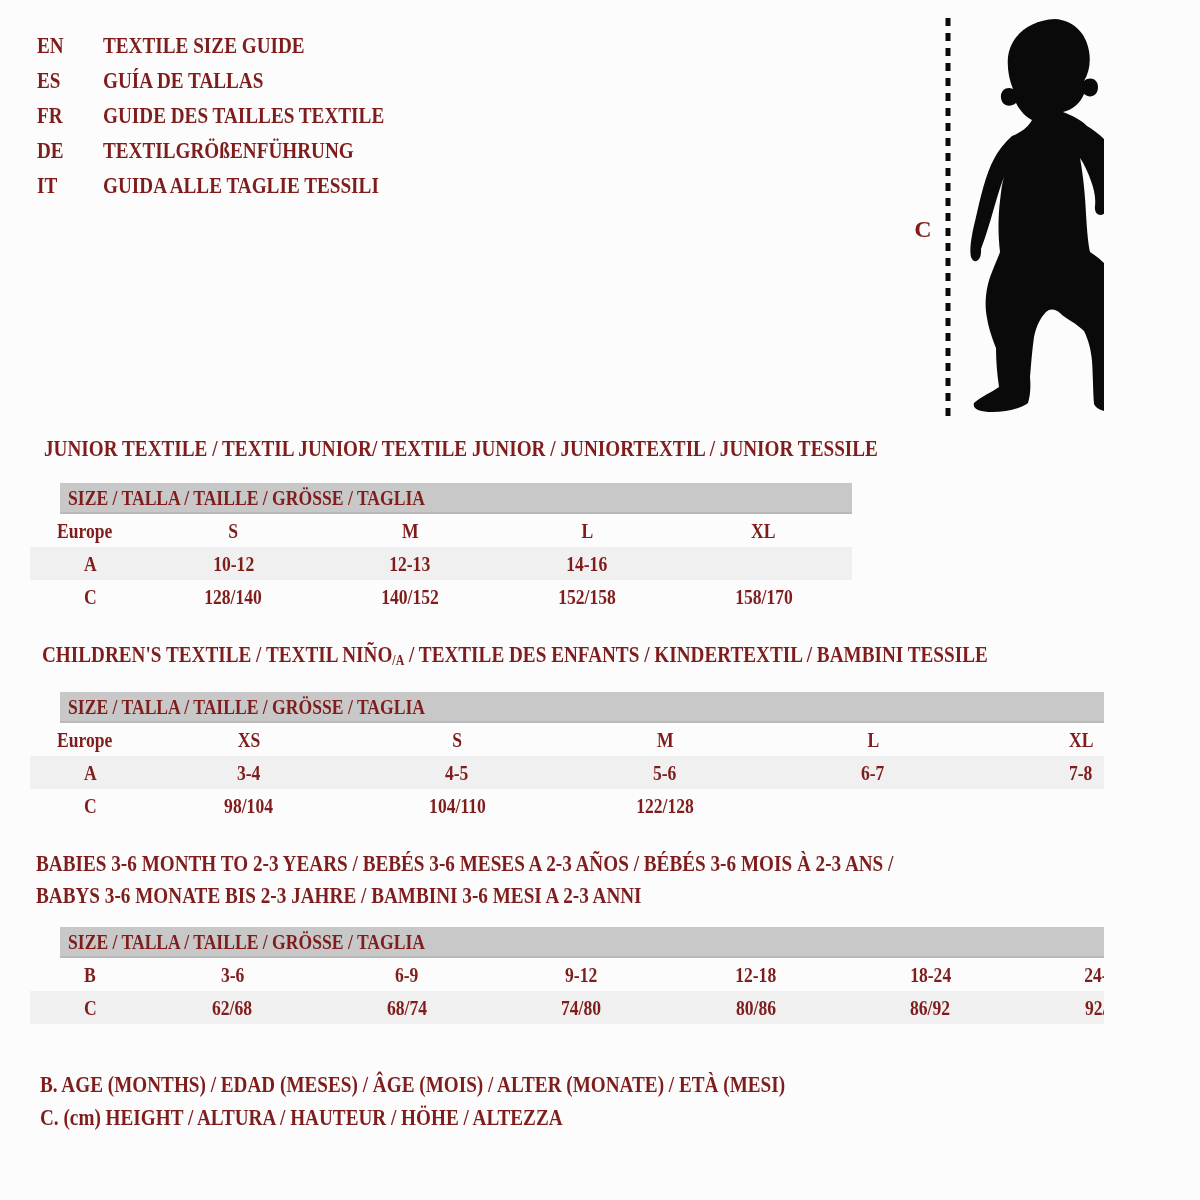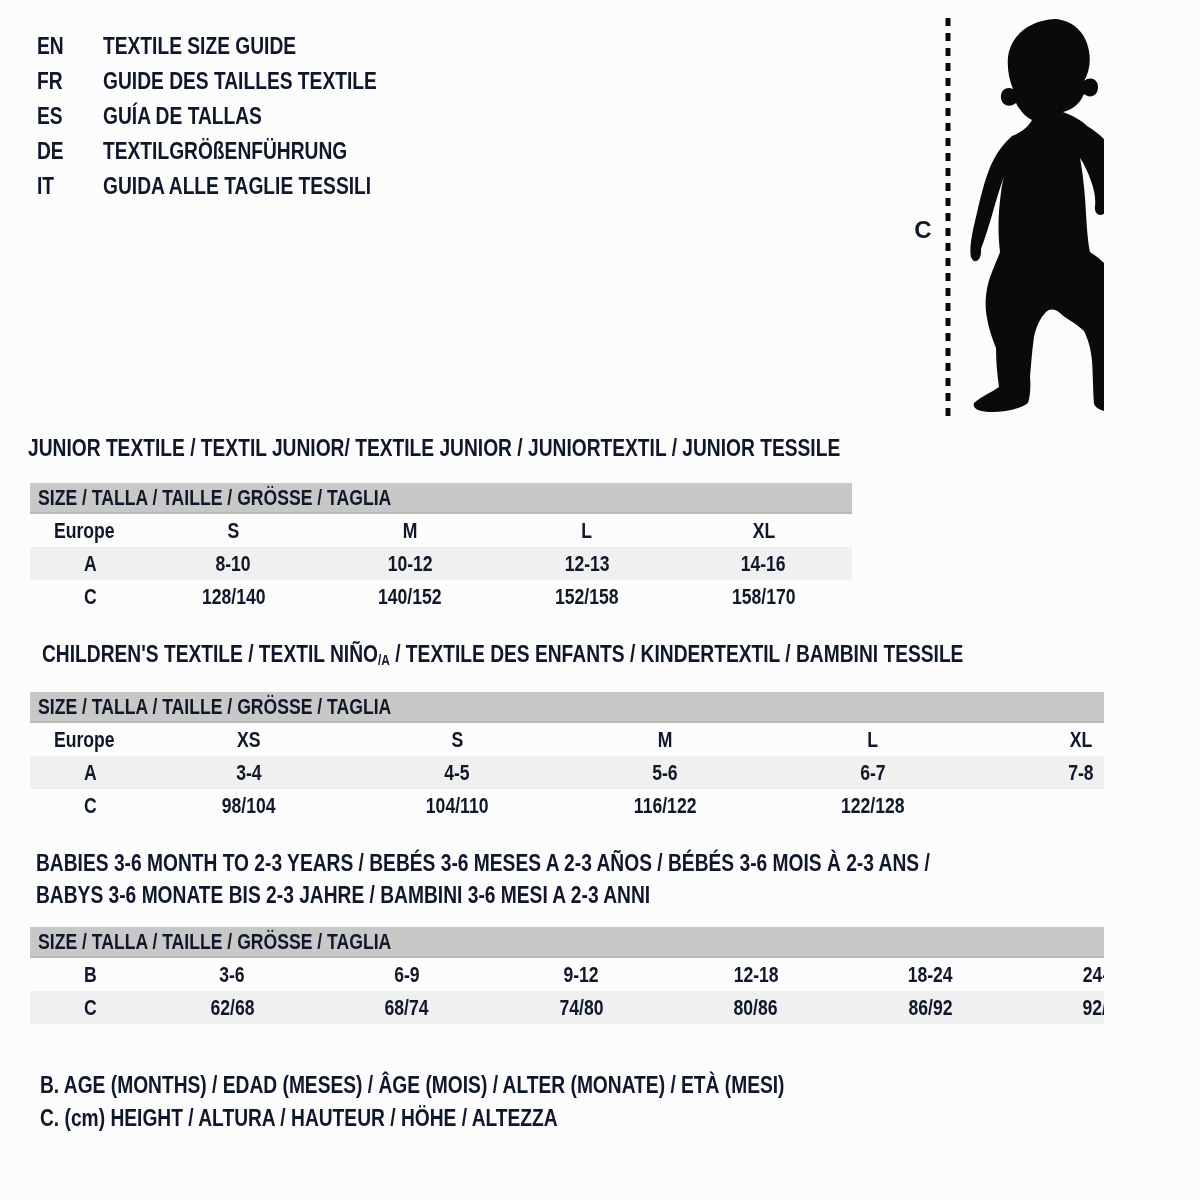--- a/index.html
+++ b/index.html
@@ -1,46 +1,46 @@
 <!DOCTYPE html>
 <html><head>
 <meta charset="utf-8">
 <style>
   html,body{margin:0;padding:0;background:#fcfcfc;}
   .page{
     position:relative;width:1104px;height:1200px;overflow:hidden;
-    background:#fcfcfc;color:#0f172a;
-    font-family:Liberation Sans, sans-serif;
+    background:#fcfcfc;color:#7f1d1d;
+    font-family:Liberation Serif, serif;
     font-weight:700;
   }
   
   .cond{display:inline-block;transform:scaleX(0.8);transform-origin:0 50%;white-space:nowrap;}
   .condc{display:inline-block;transform:scaleX(0.8);transform-origin:50% 50%;white-space:nowrap;}
 
   
   .languages{position:absolute;left:37px;top:28px;font-size:24px;}
   .lang-row{display:flex;height:35px;line-height:35px;}
   .lang-code{width:66px;}
   
   .dash-line{position:absolute;left:945px;top:16px;}
   .fig-label{position:absolute;left:908px;top:216px;width:30px;text-align:center;font-size:24px;}
   .baby{position:absolute;left:966px;top:18px;}
   
   .sec-title{position:absolute;font-size:24px;line-height:26px;}
-  #junior-title{left:28px;top:435px;}
+  #junior-title{left:44px;top:435px;}
   #children-title{left:42px;top:641px;}
   #babies-title{left:36px;top:847px;line-height:32px;}
   .subsmall{font-size:0.62em;vertical-align:-0.22em;}
   
   .table{position:absolute;left:30px;}
   #junior-table{top:483px;width:822px;}
   #children-table{top:692px;width:1155px;}
   #babies-table{top:927px;width:1162px;}
   .size-bar{height:29px;line-height:29px;background:#c8c8c8;border-bottom:2px solid #b9b9b9;
-    padding-left:8px;font-size:22px;}
+    padding-left:8px;font-size:22px;margin-left:30px;}
   .trow{display:grid;height:33px;line-height:33px;font-size:22px;}
   #junior-table .trow{grid-template-columns:115px repeat(4,1fr);}
   #children-table .trow{grid-template-columns:115px repeat(5,1fr);}
   #babies-table .trow{grid-template-columns:115px repeat(6,1fr);}
   .trow .cell{text-align:center;overflow:visible;}
   .trow .cell.label{text-align:center;padding-left:8px;}
   .row-alt{background:#f0f0f0;}
   
   .legend{position:absolute;left:40px;top:1068px;font-size:24px;}
   .legend-line{height:33px;line-height:33px;}
@@ -49,26 +49,26 @@
 <body>
 
 <div class="page">
 
   <div class="languages">
     <div class="lang-row">
       <span class="lang-code"><span class="cond">EN</span></span>
       <span><span class="cond">TEXTILE SIZE GUIDE</span></span>
     </div>
     <div class="lang-row">
+      <span class="lang-code"><span class="cond">ES</span></span>
+      <span><span class="cond">GUÍA DE TALLAS</span></span>
+    </div>
+    <div class="lang-row">
       <span class="lang-code"><span class="cond">FR</span></span>
       <span><span class="cond">GUIDE DES TAILLES TEXTILE</span></span>
-    </div>
-    <div class="lang-row">
-      <span class="lang-code"><span class="cond">ES</span></span>
-      <span><span class="cond">GUÍA DE TALLAS</span></span>
     </div>
     <div class="lang-row">
       <span class="lang-code"><span class="cond">DE</span></span>
       <span><span class="cond">TEXTILGRÖßENFÜHRUNG</span></span>
     </div>
     <div class="lang-row">
       <span class="lang-code"><span class="cond">IT</span></span>
       <span><span class="cond">GUIDA ALLE TAGLIE TESSILI</span></span>
     </div>
   </div>
@@ -140,21 +140,20 @@
     </div>
     <div class="trow">
       <div class="cell label"><span class="cond">Europe</span></div>
       <div class="cell"><span class="condc">S</span></div>
       <div class="cell"><span class="condc">M</span></div>
       <div class="cell"><span class="condc">L</span></div>
       <div class="cell"><span class="condc">XL</span></div>
     </div>
     <div class="trow row-alt">
       <div class="cell label"><span class="cond">A</span></div>
-      <div class="cell"><span class="condc">8-10</span></div>
       <div class="cell"><span class="condc">10-12</span></div>
       <div class="cell"><span class="condc">12-13</span></div>
       <div class="cell"><span class="condc">14-16</span></div>
     </div>
     <div class="trow">
       <div class="cell label"><span class="cond">C</span></div>
       <div class="cell"><span class="condc">128/140</span></div>
       <div class="cell"><span class="condc">140/152</span></div>
       <div class="cell"><span class="condc">152/158</span></div>
       <div class="cell"><span class="condc">158/170</span></div>
@@ -181,21 +180,20 @@
       <div class="cell"><span class="condc">3-4</span></div>
       <div class="cell"><span class="condc">4-5</span></div>
       <div class="cell"><span class="condc">5-6</span></div>
       <div class="cell"><span class="condc">6-7</span></div>
       <div class="cell"><span class="condc">7-8</span></div>
     </div>
     <div class="trow">
       <div class="cell label"><span class="cond">C</span></div>
       <div class="cell"><span class="condc">98/104</span></div>
       <div class="cell"><span class="condc">104/110</span></div>
-      <div class="cell"><span class="condc">116/122</span></div>
       <div class="cell"><span class="condc">122/128</span></div>
     </div>
   </div>
 
   <div class="sec-title" id="babies-title">
     <div><span class="cond">BABIES 3-6 MONTH TO 2-3 YEARS / BEBÉS 3-6 MESES A 2-3 AÑOS / BÉBÉS 3-6 MOIS À 2-3 ANS /</span></div>
     <div><span class="cond">BABYS 3-6 MONATE BIS 2-3 JAHRE / BAMBINI 3-6 MESI A 2-3 ANNI</span></div>
   </div>
   <div class="table" id="babies-table">
     <div class="size-bar">

